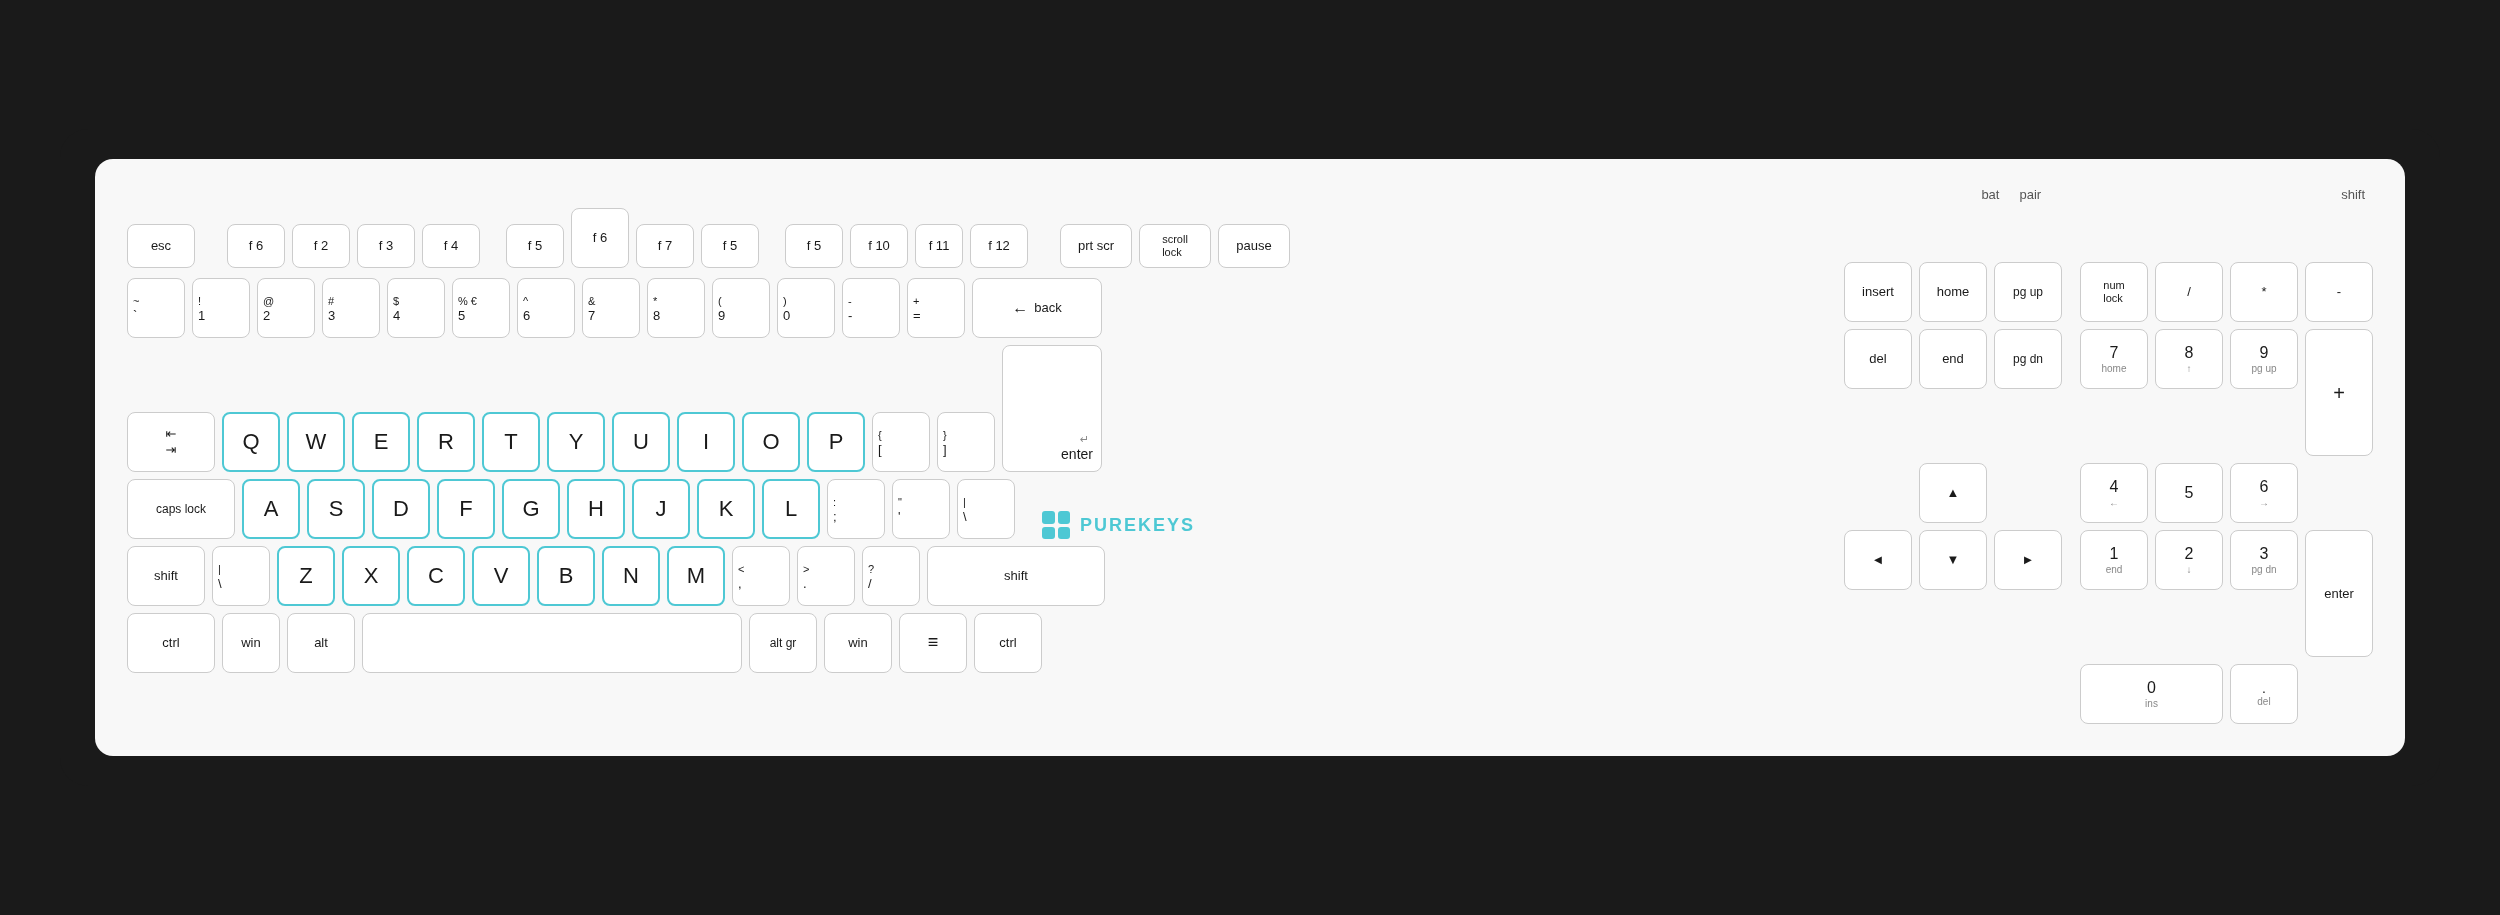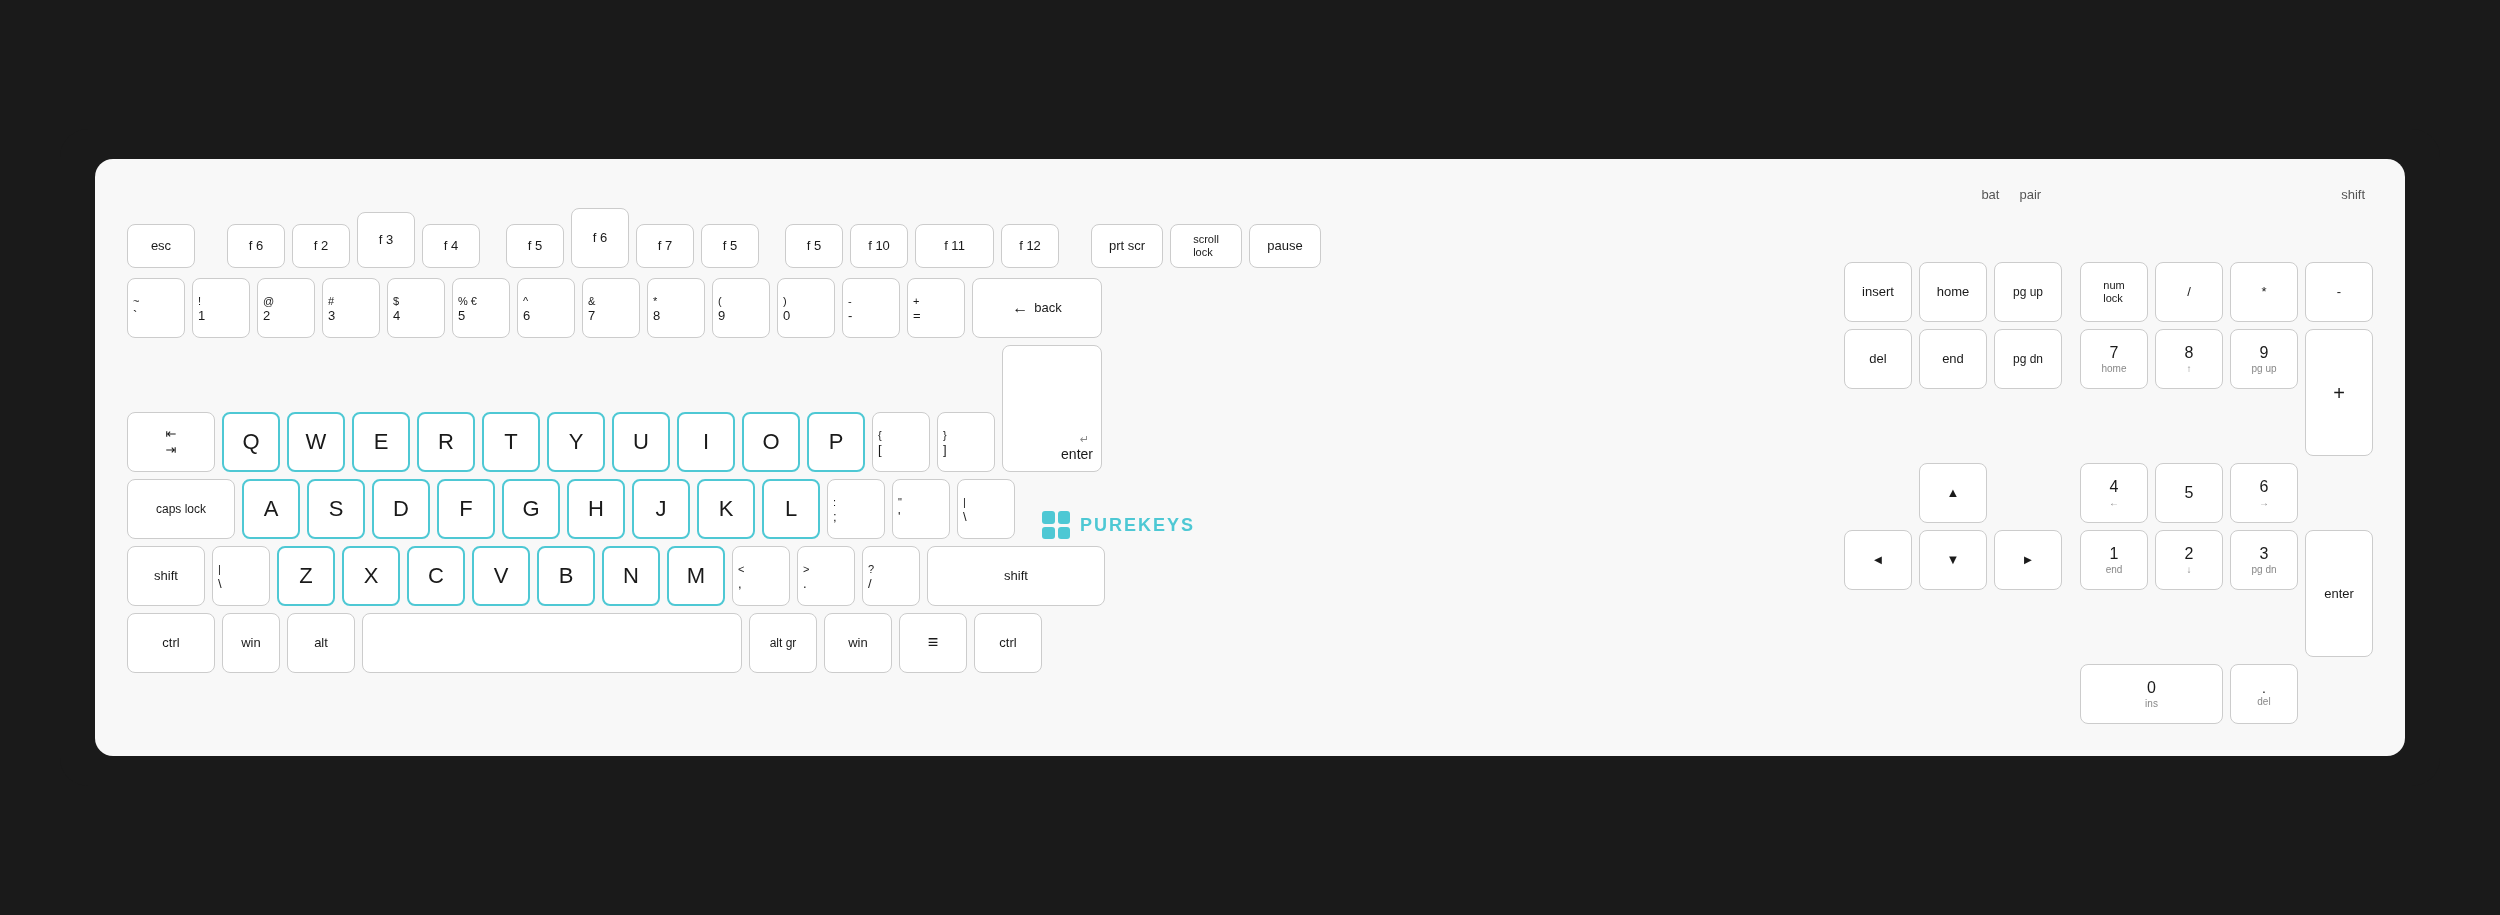--- a/index.html
+++ b/index.html
@@ -99,21 +99,21 @@
           <div class="key" style="width:68px;height:44px;">
               <span>esc</span>
             </div>
           <div style="width:18px;"></div>
           <div class="key" style="width:58px;height:44px;">
               <span>f 6</span>
             </div>
           <div class="key" style="width:58px;height:44px;">
               <span>f 2</span>
             </div>
-          <div class="key" style="width:58px;height:56px;">
+          <div class="key" style="width:58px;height:44px;">
               <span>f 3</span>
             </div>
           <div class="key" style="width:58px;height:44px;">
               <span>f 4</span>
             </div>
           <div style="width:12px;"></div>
           <div class="key" style="width:58px;height:44px;">
               <span>f 5</span>
             </div>
           <div class="key" style="width:58px;height:60px;">
@@ -125,21 +125,21 @@
           <div class="key" style="width:58px;height:44px;">
               <span>f 5</span>
             </div>
           <div style="width:12px;"></div>
           <div class="key" style="width:58px;height:44px;">
               <span>f 5</span>
             </div>
           <div class="key" style="width:58px;height:44px;">
               <span>f 10</span>
             </div>
-          <div class="key" style="width:79px;height:44px;">
+          <div class="key" style="width:48px;height:44px;">
               <span>f 11</span>
             </div>
           <div class="key" style="width:58px;height:44px;">
               <span>f 12</span>
             </div>
           <div style="width:18px;"></div>
           <div class="key" style="width:72px;height:44px;">
               <span>prt scr</span>
             </div>
           <div class="key" style="width:72px;height:44px;">

